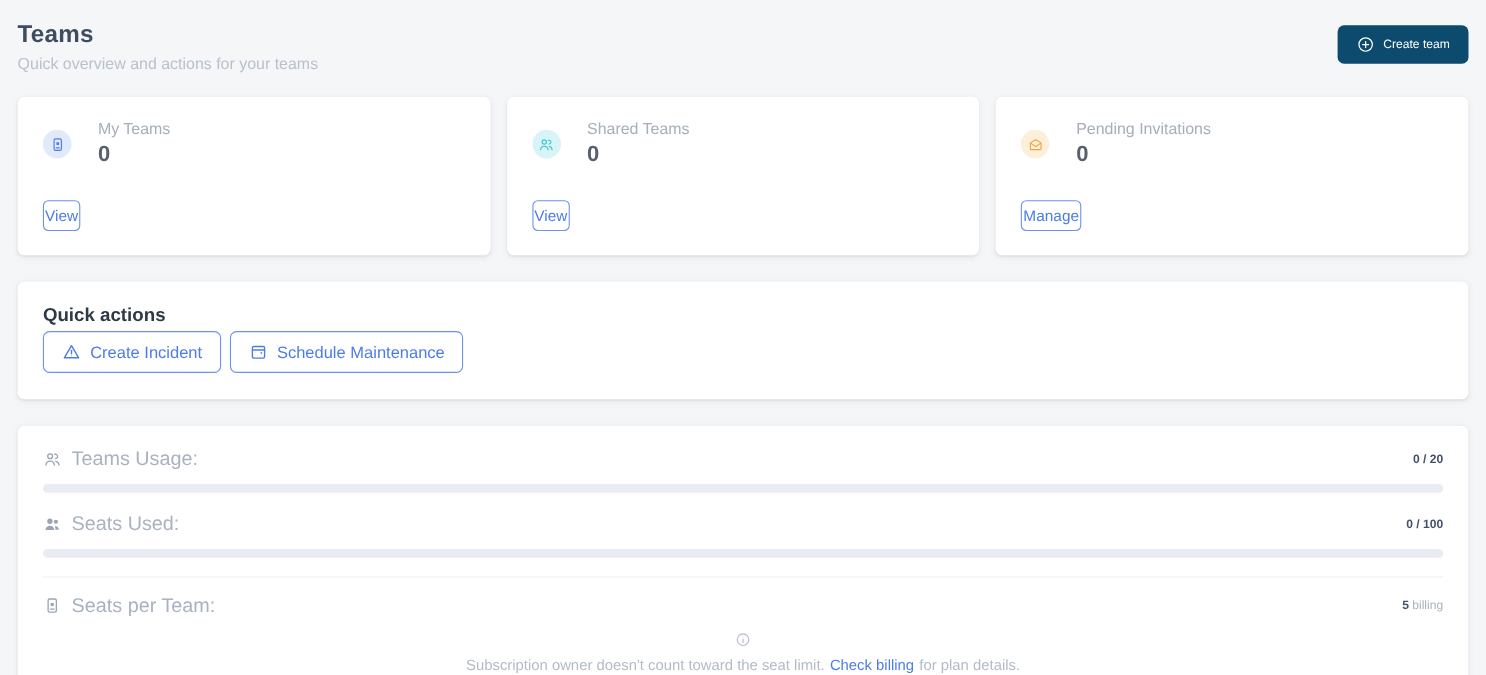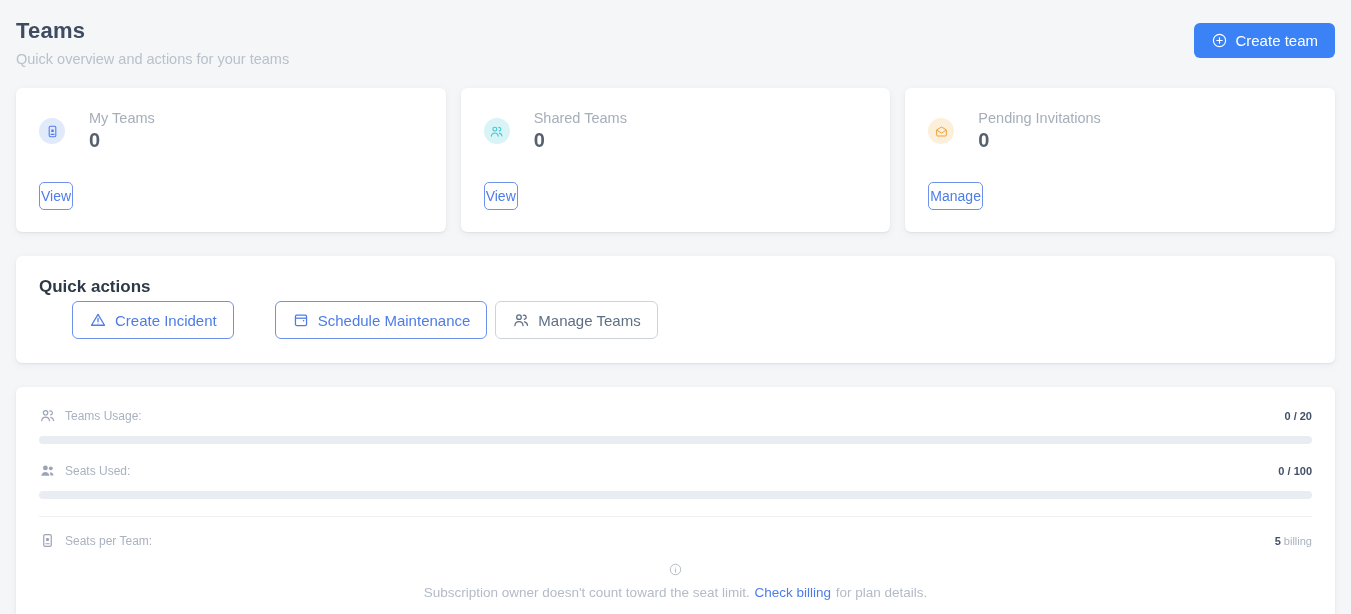--- a/index.html
+++ b/index.html
@@ -10,22 +10,22 @@
     color:#3e4c61;
     overflow:hidden;
   }
   .app { padding:14px 16px; }
 
   
   .header { display:flex; justify-content:space-between; align-items:flex-start; margin-bottom:21px; }
   .page-title { font-size:22px; font-weight:700; color:#3e4c61; margin:4px 0 7px; letter-spacing:.2px; }
   .page-subtitle { font-size:14.5px; color:#b9c1cc; }
   .btn-create {
-    margin-top:9px; background:#3b82f6; color:#fff; border:none; border-radius:6px;
-    padding:9px 17px; font-size:15px; font-family:inherit;
+    margin-top:9px; background:#0c4a6e; color:#fff; border:none; border-radius:6px;
+    padding:9px 17px; font-size:11px; font-family:inherit;
     display:inline-flex; align-items:center; gap:7px; cursor:pointer;
   }
   .btn-create svg { display:block; }
 
   
   .card {
     background:#fff; border-radius:6px;
     box-shadow:0 1px 2px rgba(25,39,60,.07), 0 2px 8px rgba(25,39,60,.05);
   }
 
@@ -45,28 +45,28 @@
   }
 
   
   .qa-card { padding:21px 23px 24px; margin-bottom:24px; }
   .qa-title { font-size:17px; font-weight:600; color:#2e3947; margin-bottom:4px; }
   .qa-buttons { display:flex; gap:8px; }
   .btn-action {
     display:inline-flex; align-items:center; gap:8px; border-radius:6px; padding:9px 16px;
     font-size:15px; background:#fff; font-family:inherit; cursor:pointer;
   }
-  .btn-action.primary { color:#4d7ce8; border:1px solid #6e91ec;margin-left:33px; }
+  .btn-action.primary { color:#4d7ce8; border:1px solid #6e91ec; }
   .btn-action.default { color:#5e6f85; border:1px solid #cdd3da; }
   .btn-action svg { display:block; }
 
   
   .usage-card { padding:20px 23px 22px; }
   .usage-row { display:flex; justify-content:space-between; align-items:center; }
-  .usage-left { display:flex; align-items:center; gap:9px; color:#a9b2c0; font-size:12px; }
+  .usage-left { display:flex; align-items:center; gap:9px; color:#a9b2c0; font-size:18px; }
   .usage-left svg { display:block; color:#9aa4b4; }
   .usage-value { color:#42506a; font-size:11px; font-weight:700; }
   .track { height:8px; background:#e9ecf1; border-radius:4px; margin-top:12px; overflow:hidden; }
   .fill { height:100%; width:0%; background:#5b7ee5; border-radius:4px; }
   .row-gap { margin-top:18px; }
   .divider { border-top:1px solid #eef0f4; margin-top:17px; }
   .spt-row { margin-top:15px; }
   .spt-suffix { color:#a9b2c0; font-weight:400; }
   .note { display:flex; align-items:center; gap:8px; margin-top:13px; color:#b3bbc7; font-size:13.5px;flex-direction:column; }
   .note svg { display:block; color:#b3bbc7; flex:0 0 auto; }
@@ -199,28 +199,20 @@
         <span>Create Incident</span>
       </button>
       <button class="btn-action primary">
         <span>
             <svg width="18" height="18">
               <use href="#i-calendar"></use>
             </svg>
           </span>
         <span>Schedule Maintenance</span>
       </button>
-      <button class="btn-action default">
-        <span>
-            <svg width="18" height="18">
-              <use href="#i-users"></use>
-            </svg>
-          </span>
-        <span>Manage Teams</span>
-      </button>
     </div>
   </div>
 
   <div class="card usage-card">
 
     <div class="usage-row">
       <div class="usage-left">
         <span>
             <svg width="17" height="17">
               <use href="#i-users"></use>

